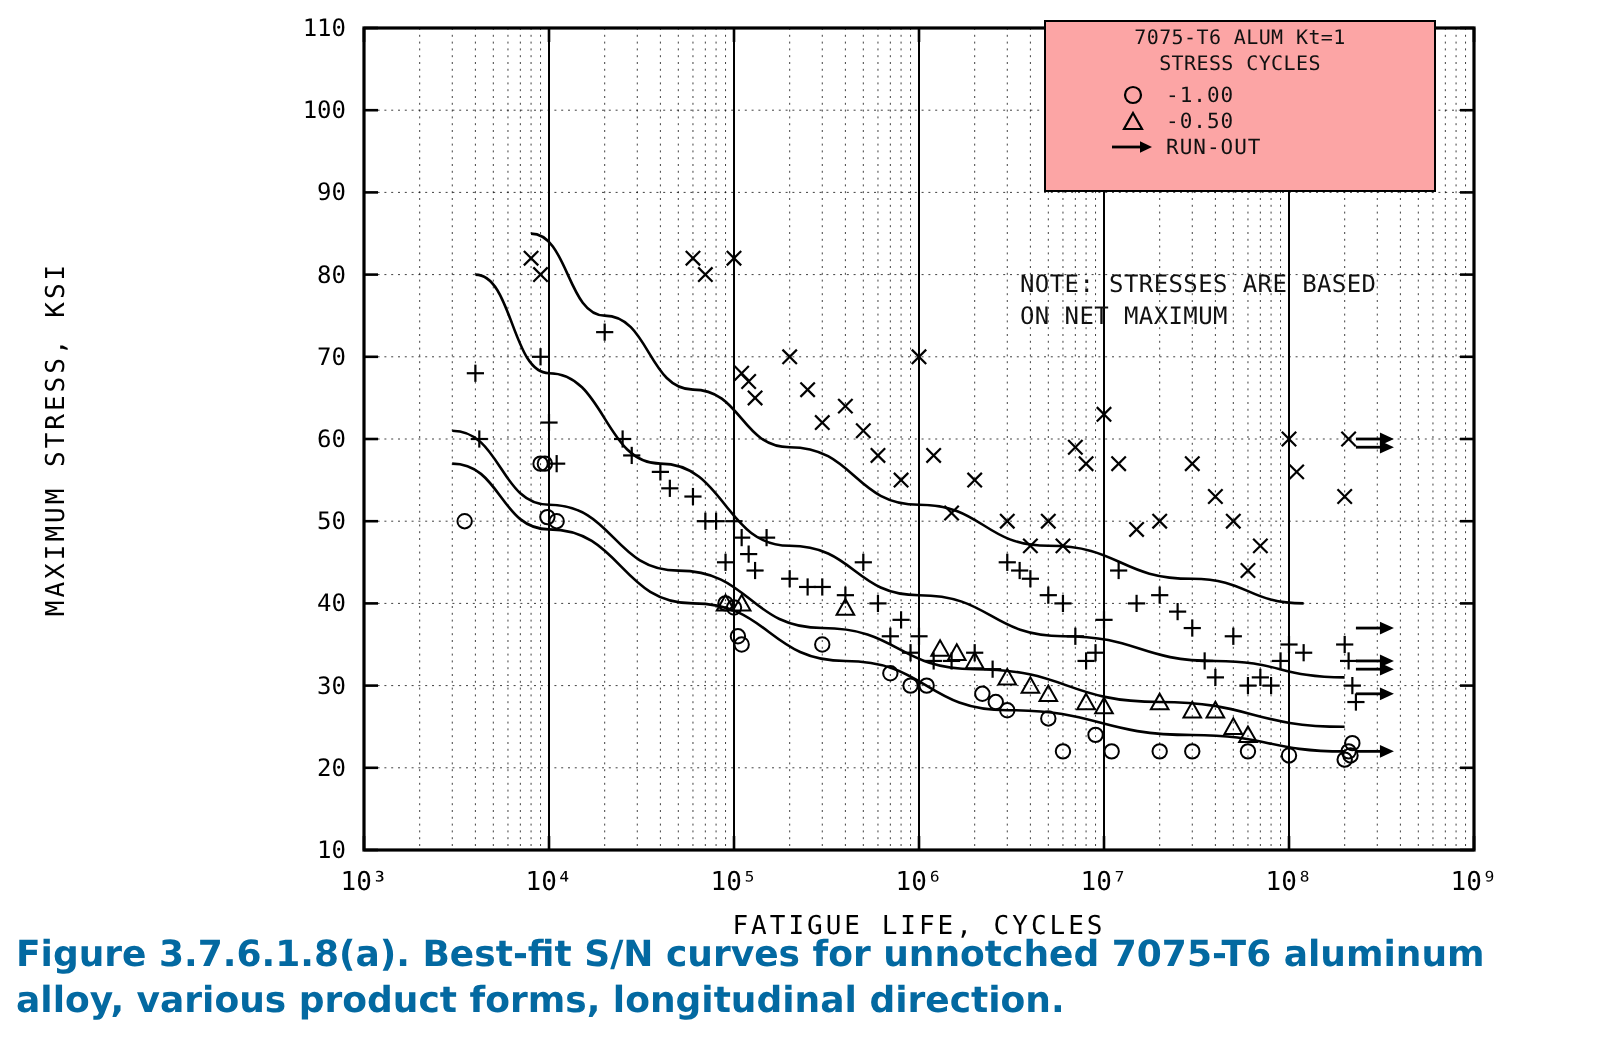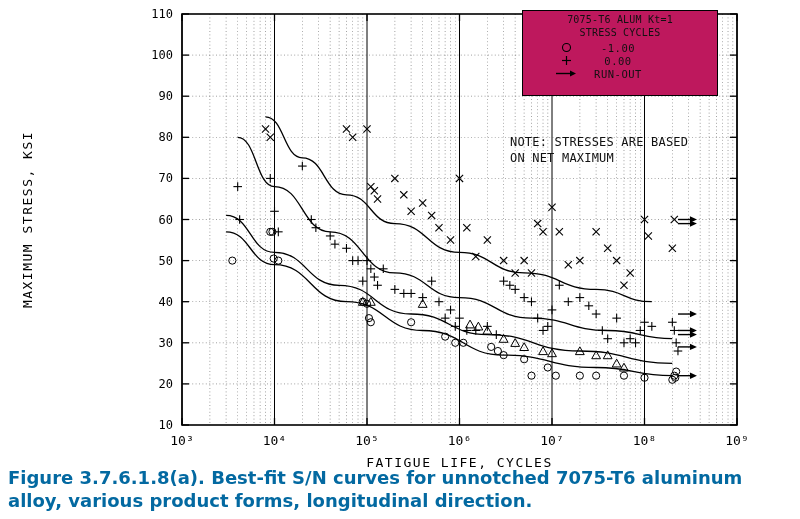--- a/index.html
+++ b/index.html
@@ -29,21 +29,21 @@
     font-weight:bold;
     font-size:18px;
     line-height:1.28;
     color:#0369a1;
   }
   .legend-box{
     position:absolute;
     left:522px;top:10px;
     width:196px;height:86px;
     border:1.3px solid #000;
-    background:#be185d;
+    background:#fca5a5;
     box-sizing:border-box;
     font-size:10.5px;
     padding:3px 0 0 0;
   }
   .legend-title{
     text-align:center;
     font-size:10px;
     letter-spacing:0.2px;
     line-height:1.25;
   }
@@ -59,21 +59,21 @@
   }
   .legend-sym{
     width:34px;
     text-align:center;
     display:inline-block;
   }
   .legend-sym svg{display:block;margin:0 auto;}
   .legend-lab{
     display:inline-block;
     width:70px;
-    text-align:center;
+    text-align:left;
     letter-spacing:0.5px;
   }
   .note{
     position:absolute;
     left:510px;top:134px;
     font-size:12px;
     line-height:1.35;
     letter-spacing:0.2px;
   }
 </style>
@@ -474,25 +474,24 @@
         <span class="legend-sym">
           <svg width="11" height="11">
               <circle cx="5.5" cy="5.5" r="4" fill="none" stroke="#000" stroke-width="1.1"></circle>
             </svg>
         </span>
         <span class="legend-lab">-1.00</span>
       </div>
       <div class="legend-row">
         <span class="legend-sym">
           <svg width="11" height="11">
-              <line x1="5.5" y1="1" x2="5.5" y2="10" stroke="#000" stroke-width="1.2"></line>
-              <line x1="1" y1="5.5" x2="10" y2="5.5" stroke="#000" stroke-width="1.2"></line>
+              <polygon points="5.5,1.5 10,9.5 1,9.5" fill="none" stroke="#000" stroke-width="1.1"></polygon>
             </svg>
         </span>
-        <span class="legend-lab">0.00</span>
+        <span class="legend-lab">-0.50</span>
       </div>
       <div class="legend-row">
         <span class="legend-sym">
           <svg width="22" height="11">
               <line x1="1" y1="5.5" x2="17" y2="5.5" stroke="#000" stroke-width="1.4"></line>
               <polygon points="21,5.5 15,2.6 15,8.4" fill="#000"></polygon>
             </svg>
         </span>
         <span class="legend-lab">RUN-OUT</span>
       </div>

